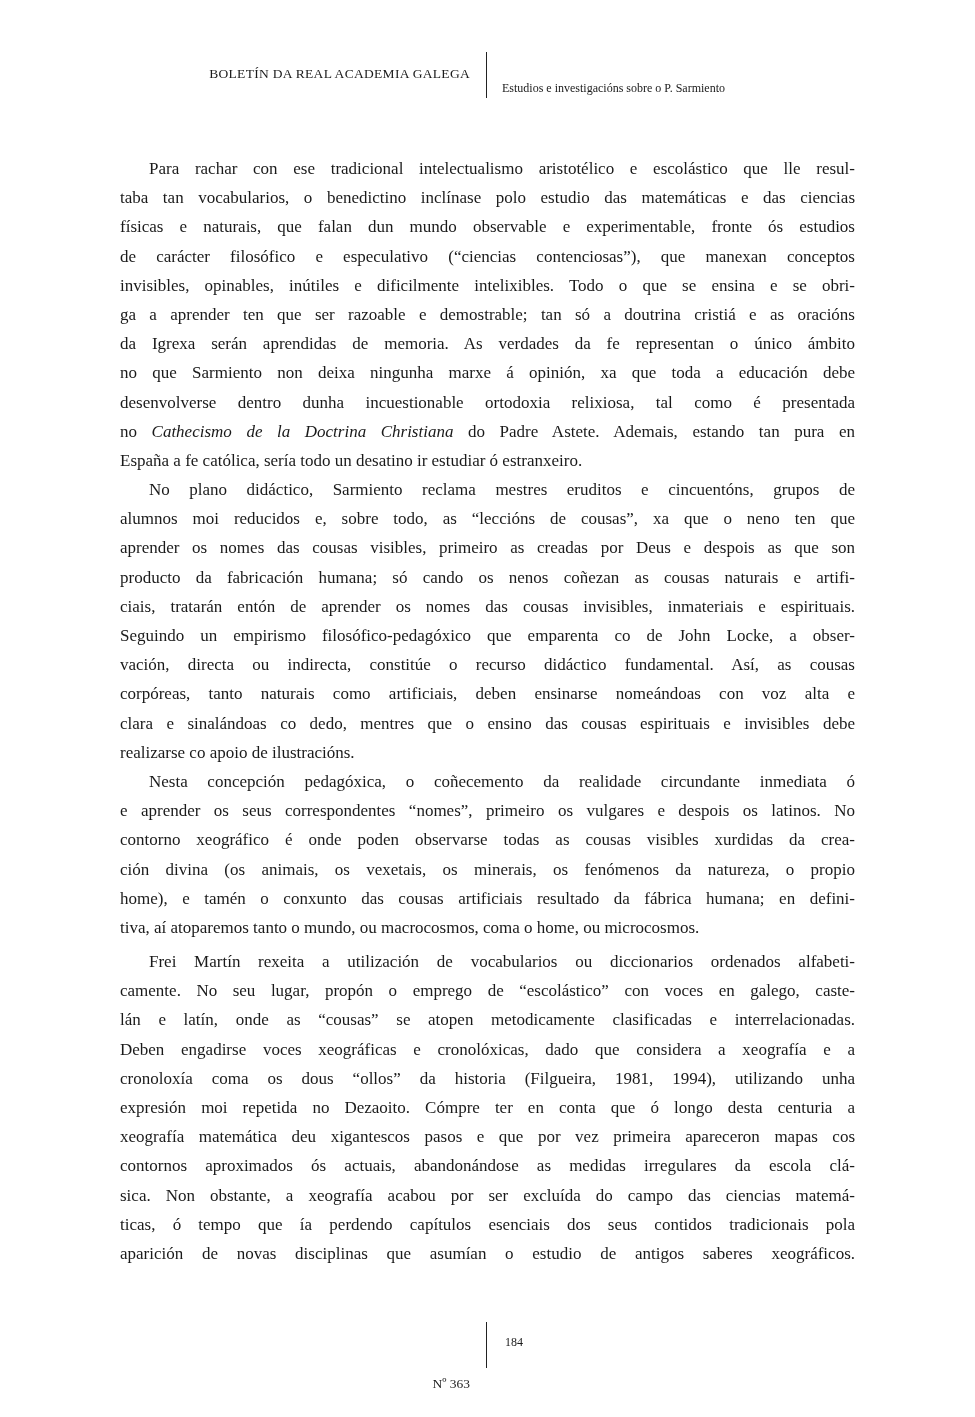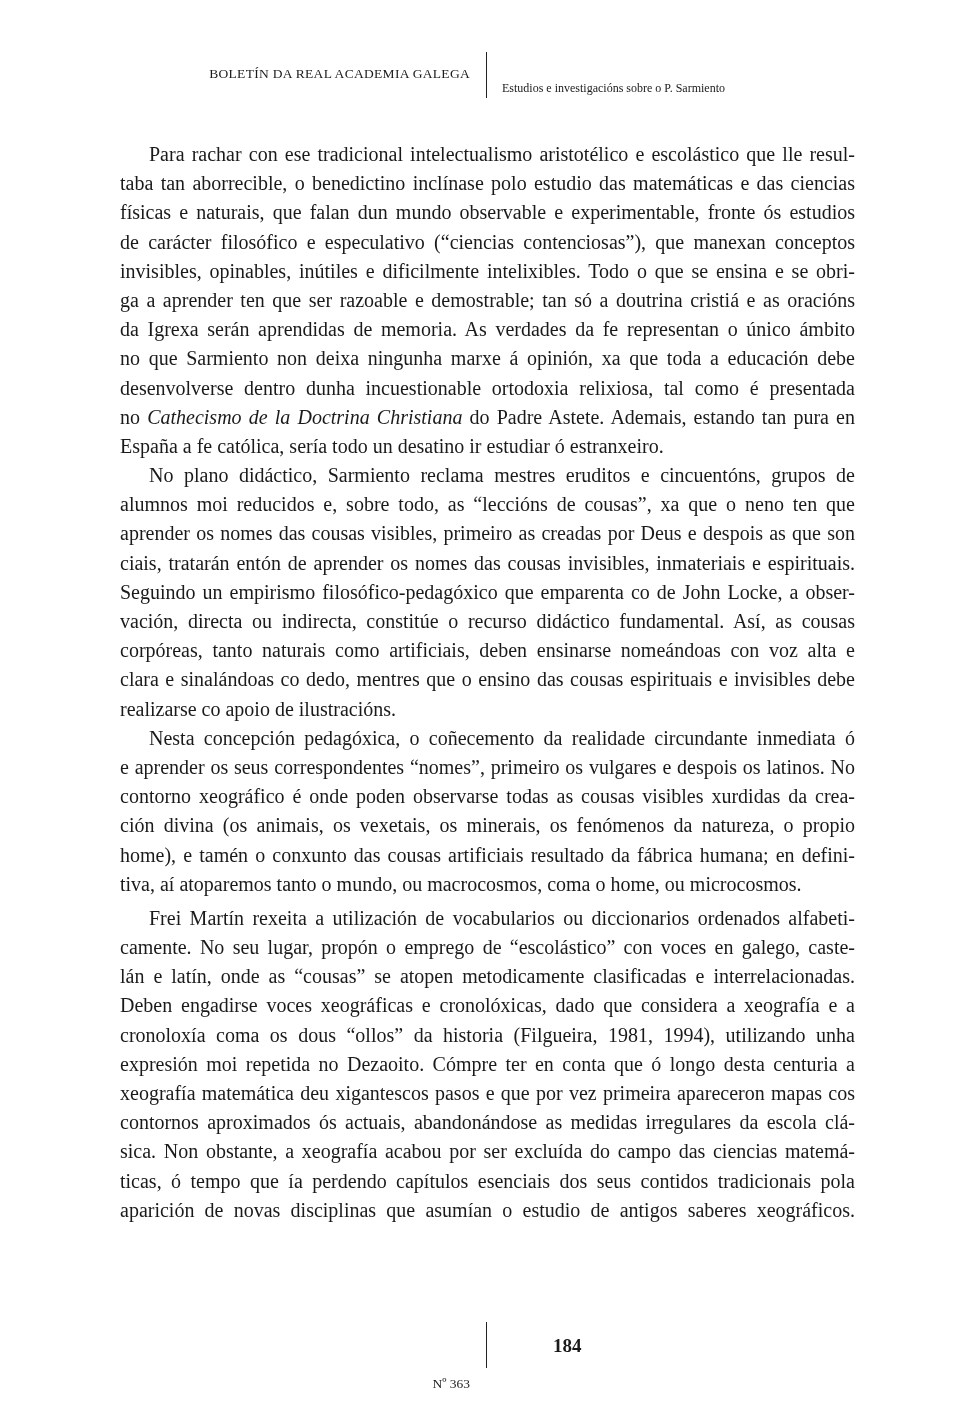--- a/index.html
+++ b/index.html
@@ -13,73 +13,74 @@
   .header .left {
     position: absolute; right: 505px; top: 14px; font-size: 13.5px; letter-spacing: 0.3px; white-space: nowrap;
   }
   .header .sep {
     position: absolute; left: 486px; top: 0; width: 1px; height: 46px; background: #222;
   }
   .header .right {
     position: absolute; left: 502px; top: 29px; font-size: 12px; white-space: nowrap;
   }
   .body-text {
-    position: absolute; left: 120px; top: 140px; width: 735px;
-    font-size: 20px; line-height: 29.2px;
+    position: absolute; left: 120px; top: 154px; width: 735px;
+    font-size: 17px; line-height: 29.2px;
   }
   .line {
     display: block; height: 29.2px; white-space: nowrap;
     text-align: justify; text-align-last: justify;
   }
   .line.last { text-align-last: left; }
   .line.indent { padding-left: 29px; }
   .gap { display: block; height: 5px; }
   .footer {
     position: absolute; top: 1322px; left: 0; width: 975px; height: 46px;
   }
   .footer .issue {
     position: absolute; right: 505px; top: 14px; font-size: 13.5px; white-space: nowrap; margin-top: 40px;
   }
   .footer .sep {
     position: absolute; left: 486px; top: 0; width: 1px; height: 46px; background: #222;
   }
   .footer .page {
-    position: absolute; left: 505px; top: 13px; font-size: 19px; font-weight: bold; white-space: nowrap; margin-left: 48px;
+    position: absolute; left: 505px; top: 13px; font-size: 12px; font-weight: normal; white-space: nowrap;
   }
   i { font-style: italic; }
 </style>
 </head>
 <body>
 
 <div class="header">
   <span class="left">BOLETÍN DA REAL ACADEMIA GALEGA</span>
   <span class="sep"></span>
   <span class="right">Estudios e investigacións sobre o P. Sarmiento</span>
 </div>
 
 <div class="body-text">
 
   <div>
     <span class="line indent">Para rachar con ese tradicional intelectualismo aristotélico e escolástico que lle resul-</span>
-    <span class="line">taba tan aborrecible, o benedictino inclínase polo estudio das matemáticas e das ciencias</span>
+    <span class="line">taba tan vocabularios, o benedictino inclínase polo estudio das matemáticas e das ciencias</span>
     <span class="line">físicas e naturais, que falan dun mundo observable e experimentable, fronte ós estudios</span>
     <span class="line">de carácter filosófico e especulativo (“ciencias contenciosas”), que manexan conceptos</span>
     <span class="line">invisibles, opinables, inútiles e dificilmente intelixibles. Todo o que se ensina e se obri-</span>
     <span class="line">ga a aprender ten que ser razoable e demostrable; tan só a doutrina cristiá e as oracións</span>
     <span class="line">da Igrexa serán aprendidas de memoria. As verdades da fe representan o único ámbito</span>
     <span class="line">no que Sarmiento non deixa ningunha marxe á opinión, xa que toda a educación debe</span>
     <span class="line">desenvolverse dentro dunha incuestionable ortodoxia relixiosa, tal como é presentada</span>
     <span class="line"><span>no </span><i>Cathecismo de la Doctrina Christiana</i><span> do Padre Astete. Ademais, estando tan pura en</span></span>
     <span class="line last">España a fe católica, sería todo un desatino ir estudiar ó estranxeiro.</span>
   </div>
 
   <div>
     <span class="line indent">No plano didáctico, Sarmiento reclama mestres eruditos e cincuentóns, grupos de</span>
     <span class="line">alumnos moi reducidos e, sobre todo, as “leccións de cousas”, xa que o neno ten que</span>
     <span class="line">aprender os nomes das cousas visibles, primeiro as creadas por Deus e despois as que son</span>
+    <span class="line">producto da fabricación humana; só cando os nenos coñezan as cousas naturais e artifi-</span>
     <span class="line">ciais, tratarán entón de aprender os nomes das cousas invisibles, inmateriais e espirituais.</span>
     <span class="line">Seguindo un empirismo filosófico-pedagóxico que emparenta co de John Locke, a obser-</span>
     <span class="line">vación, directa ou indirecta, constitúe o recurso didáctico fundamental. Así, as cousas</span>
     <span class="line">corpóreas, tanto naturais como artificiais, deben ensinarse nomeándoas con voz alta e</span>
     <span class="line">clara e sinalándoas co dedo, mentres que o ensino das cousas espirituais e invisibles debe</span>
     <span class="line last">realizarse co apoio de ilustracións.</span>
   </div>
 
   <div>
     <span class="line indent">Nesta concepción pedagóxica, o coñecemento da realidade circundante inmediata ó</span>

